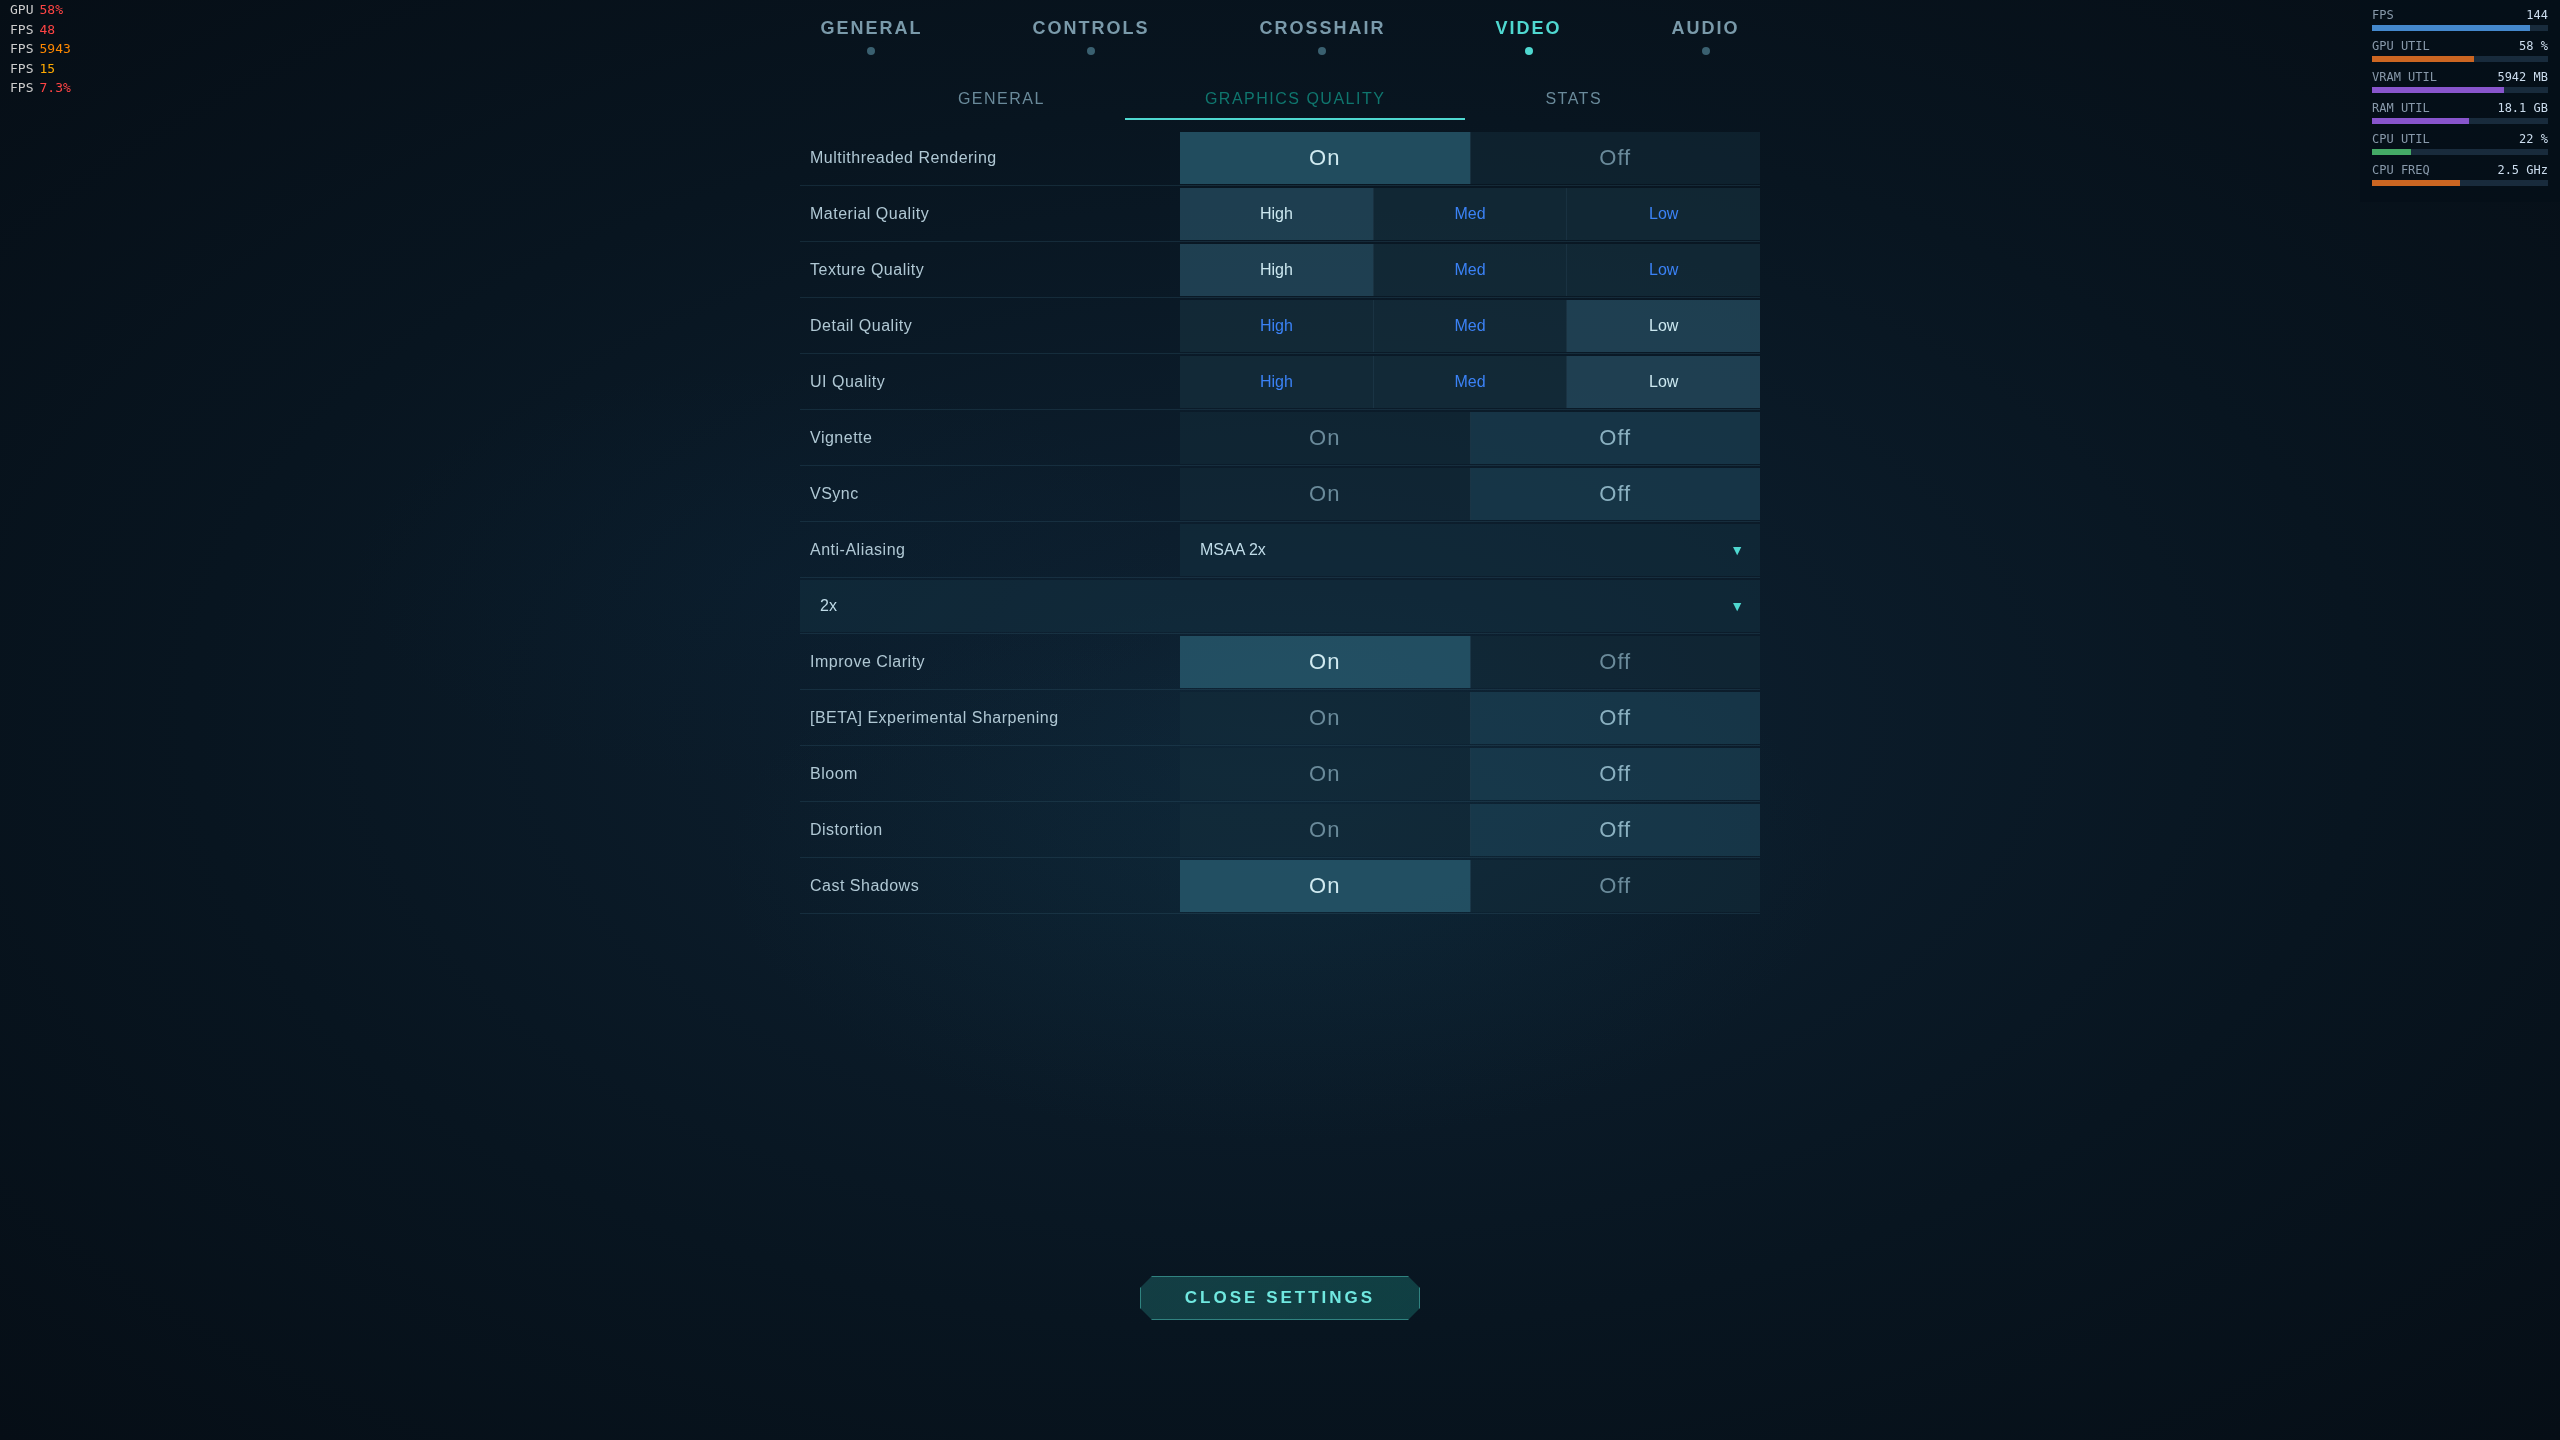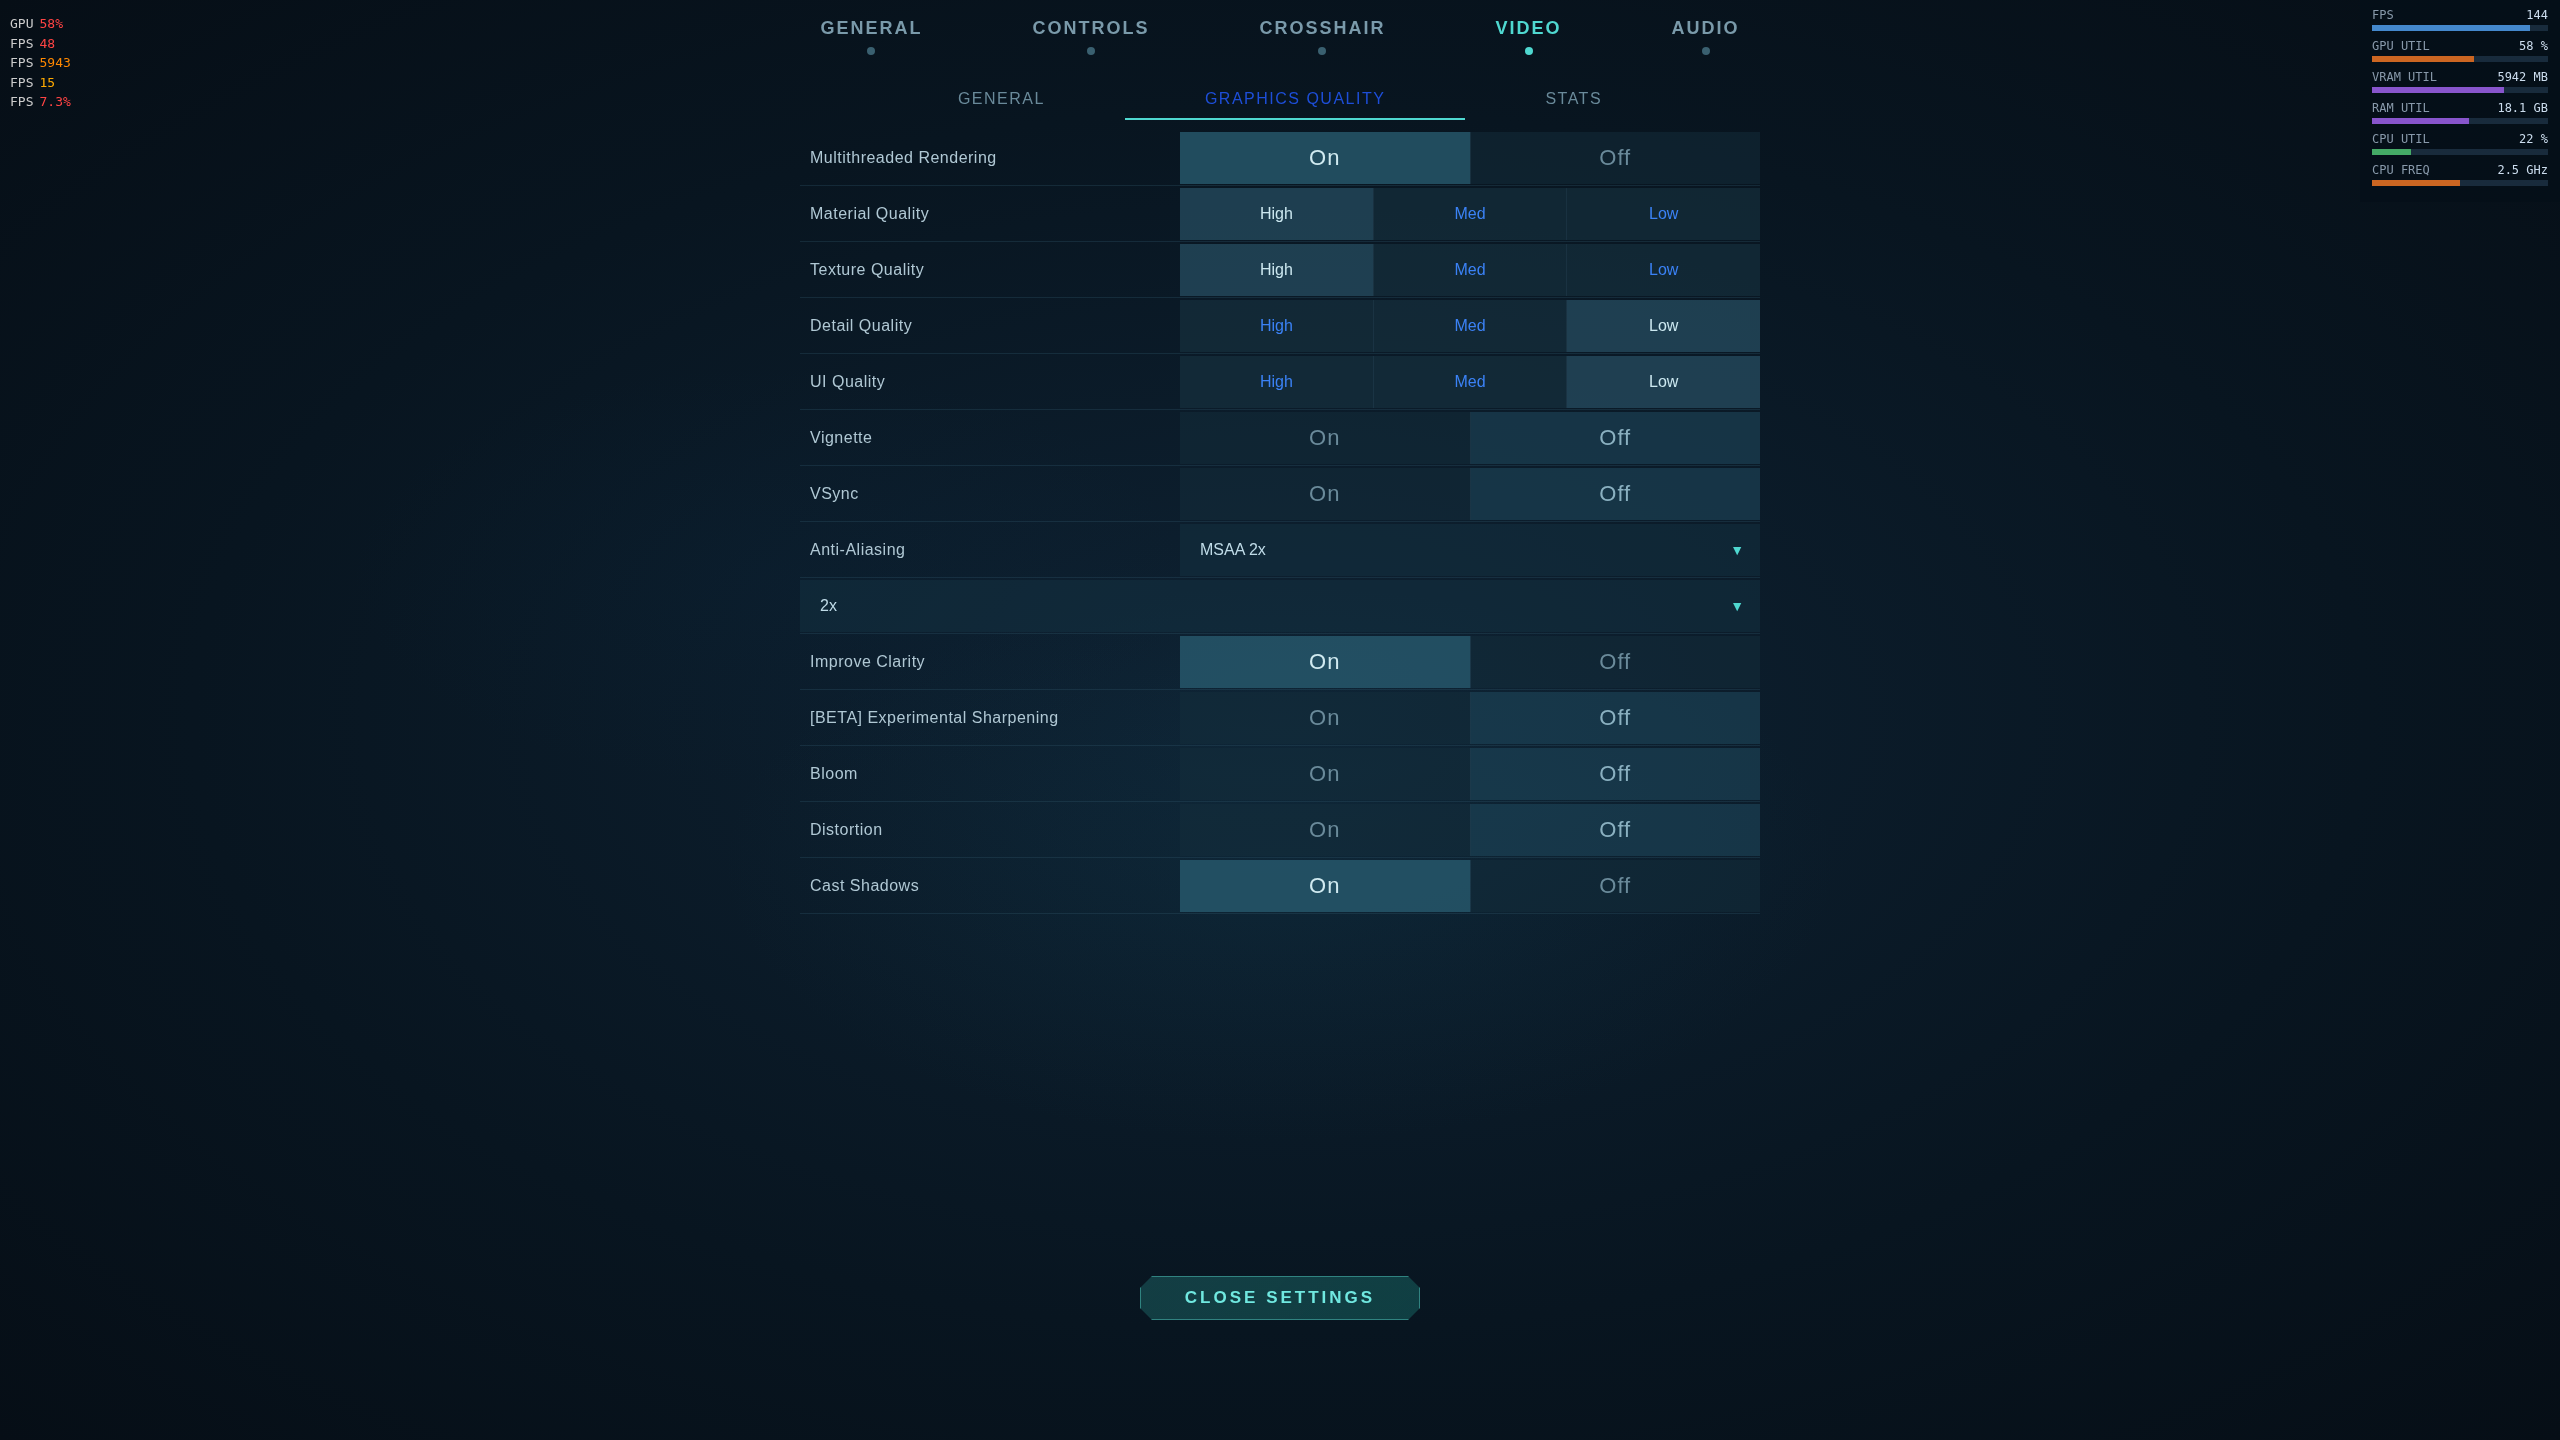--- a/index.html
+++ b/index.html
@@ -87,21 +87,21 @@
       padding: 10px 80px;
       font-size: 16px;
       font-weight: 500;
       letter-spacing: 1.5px;
       color: #6a8a9a;
       text-transform: uppercase;
       cursor: pointer;
     }
 
     .sub-tab.active {
-      color: #1d4ed8;
+      color: #0f766e;
       border-bottom: 2px solid #4fd8d0;
     }
 
     
     .settings-container {
       position: absolute;
       top: 130px;
       left: 50%;
       transform: translateX(-50%);
       width: 960px;
@@ -231,21 +231,21 @@
       align-items: center;
       justify-content: center;
       clip-path: polygon(12px 0%, calc(100% - 12px) 0%, 100% 12px, 100% calc(100% - 12px), calc(100% - 12px) 100%, 12px 100%, 0% calc(100% - 12px), 0% 12px);
     }
 
     
     .hud-overlay {
       position: absolute;
       top: 0;
       left: 0;
-      padding: 14px 10px;
+      padding: 0 10px;
       font-family: monospace;
       font-size: 13px;
       line-height: 1.5;
     }
 
     .hud-line {
       display: flex;
       gap: 6px;
     }
     .hud-fps-val { color: #ff4444; }

